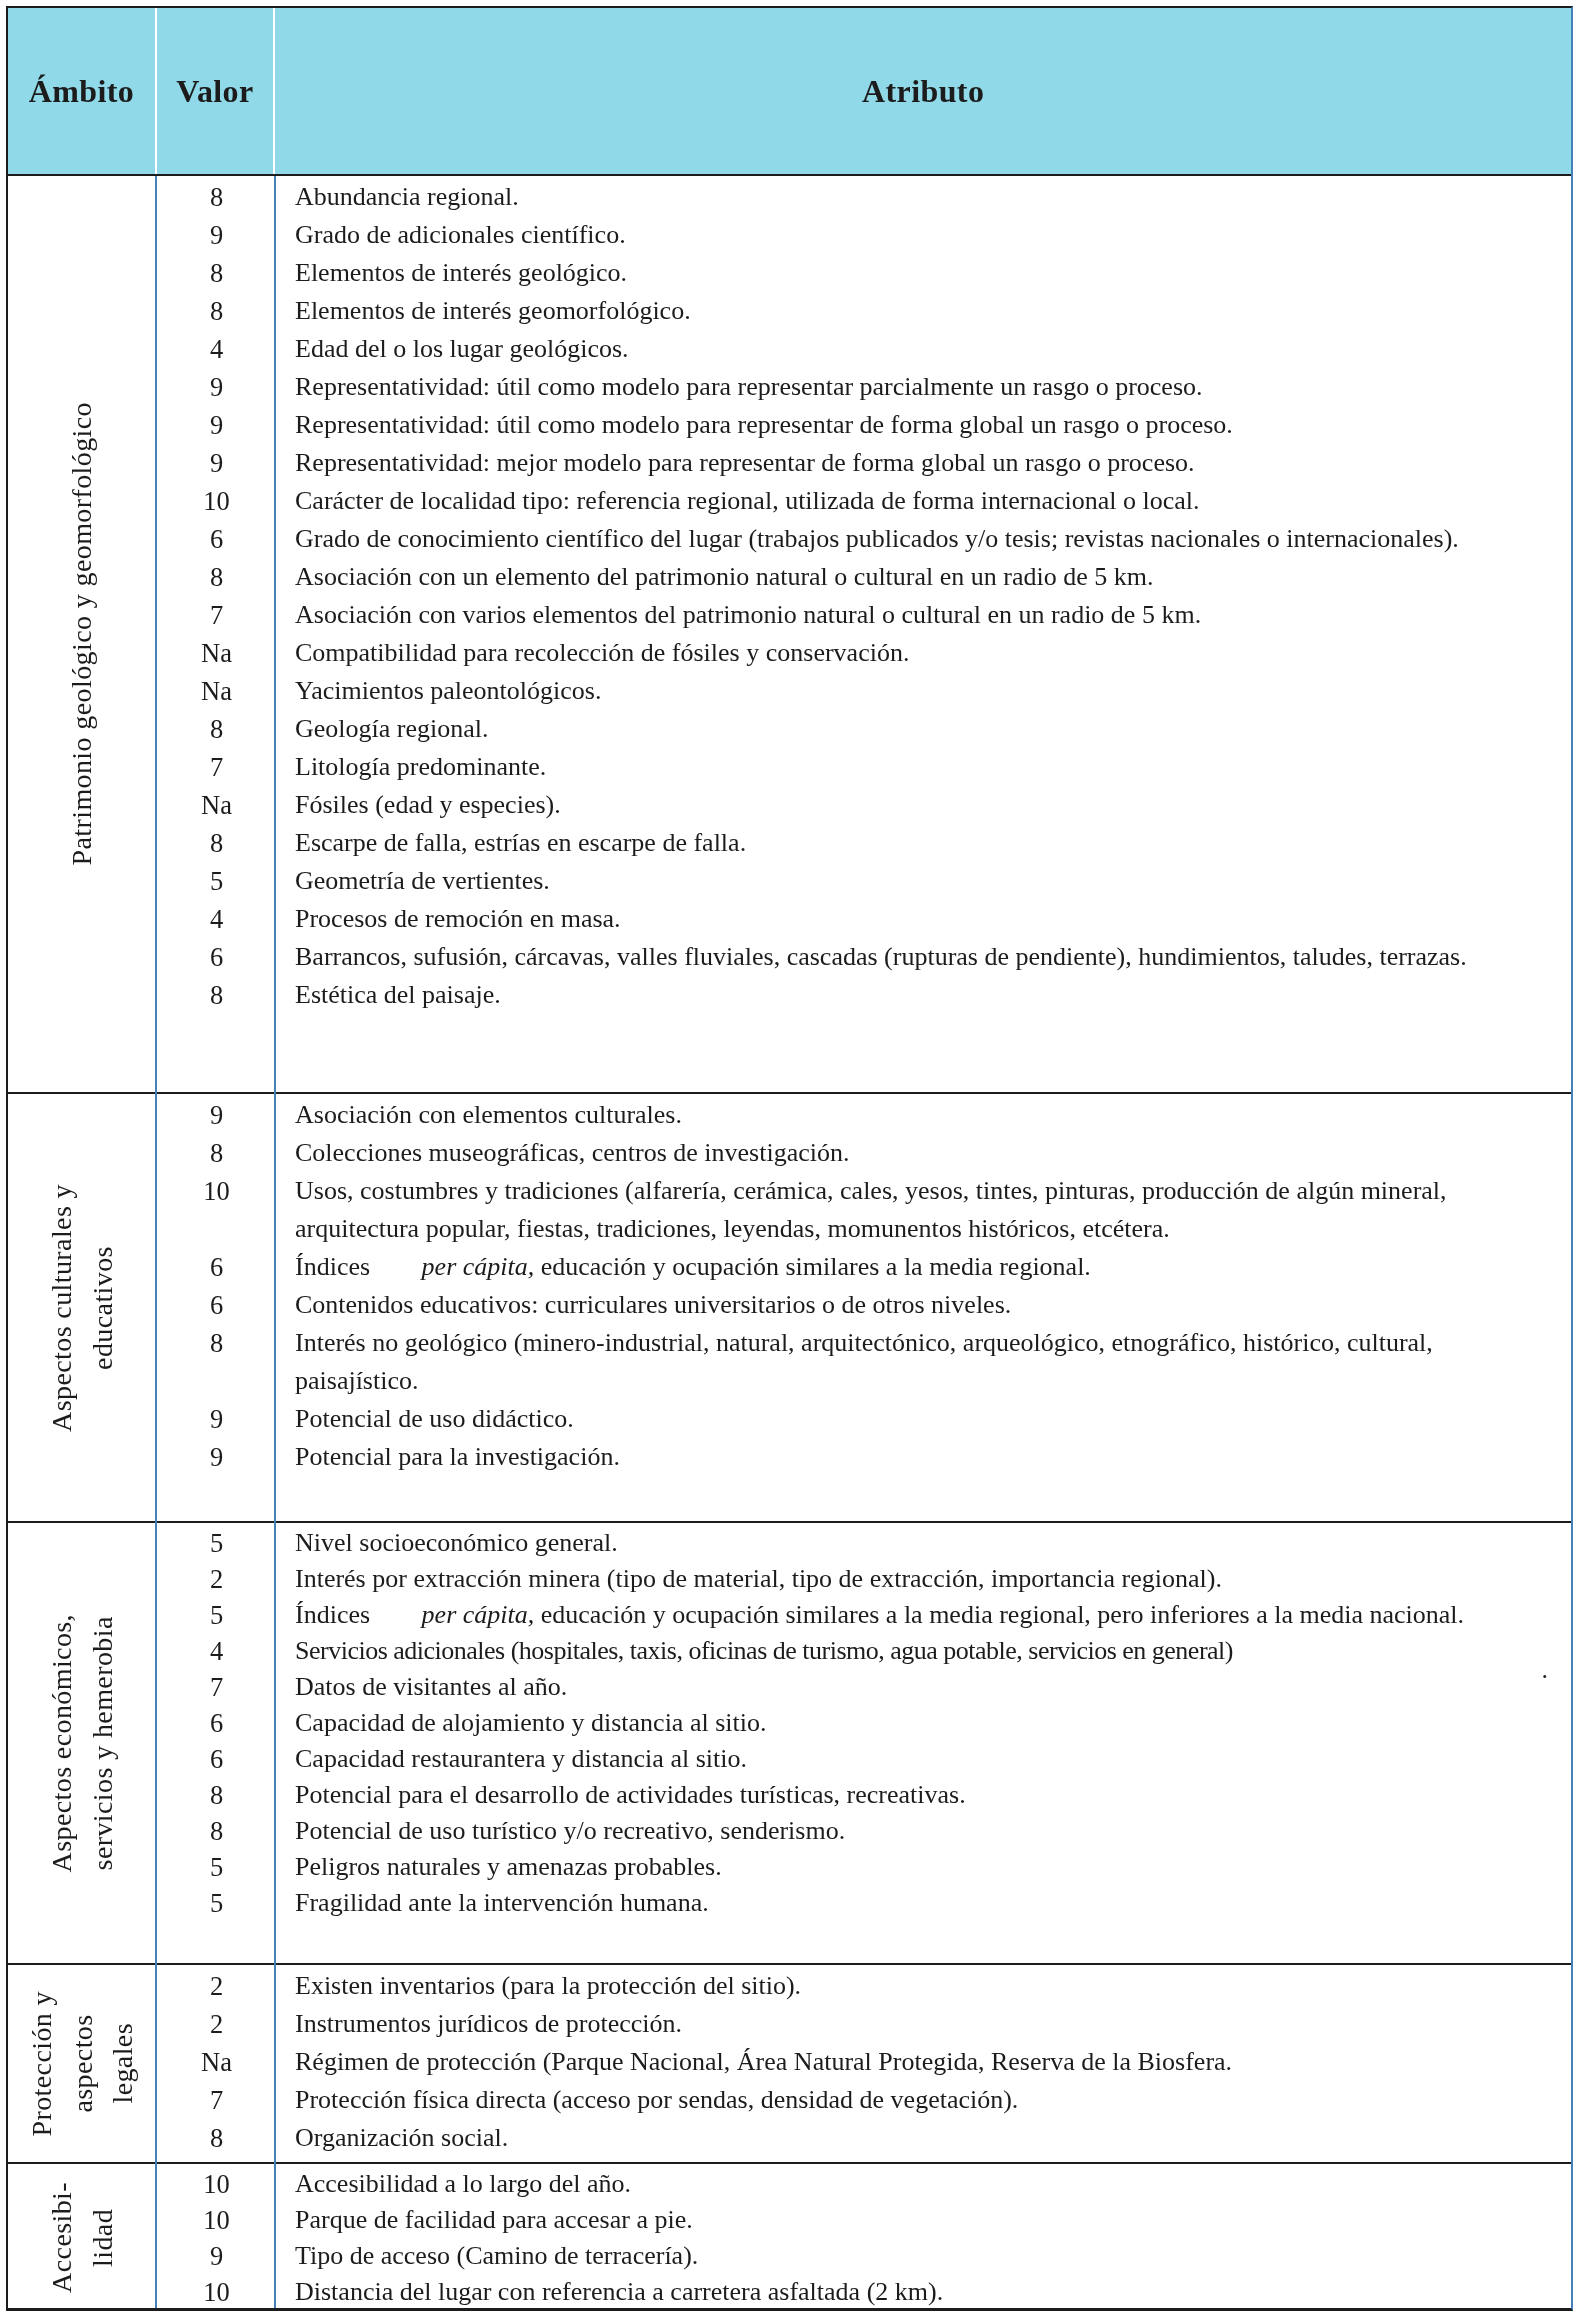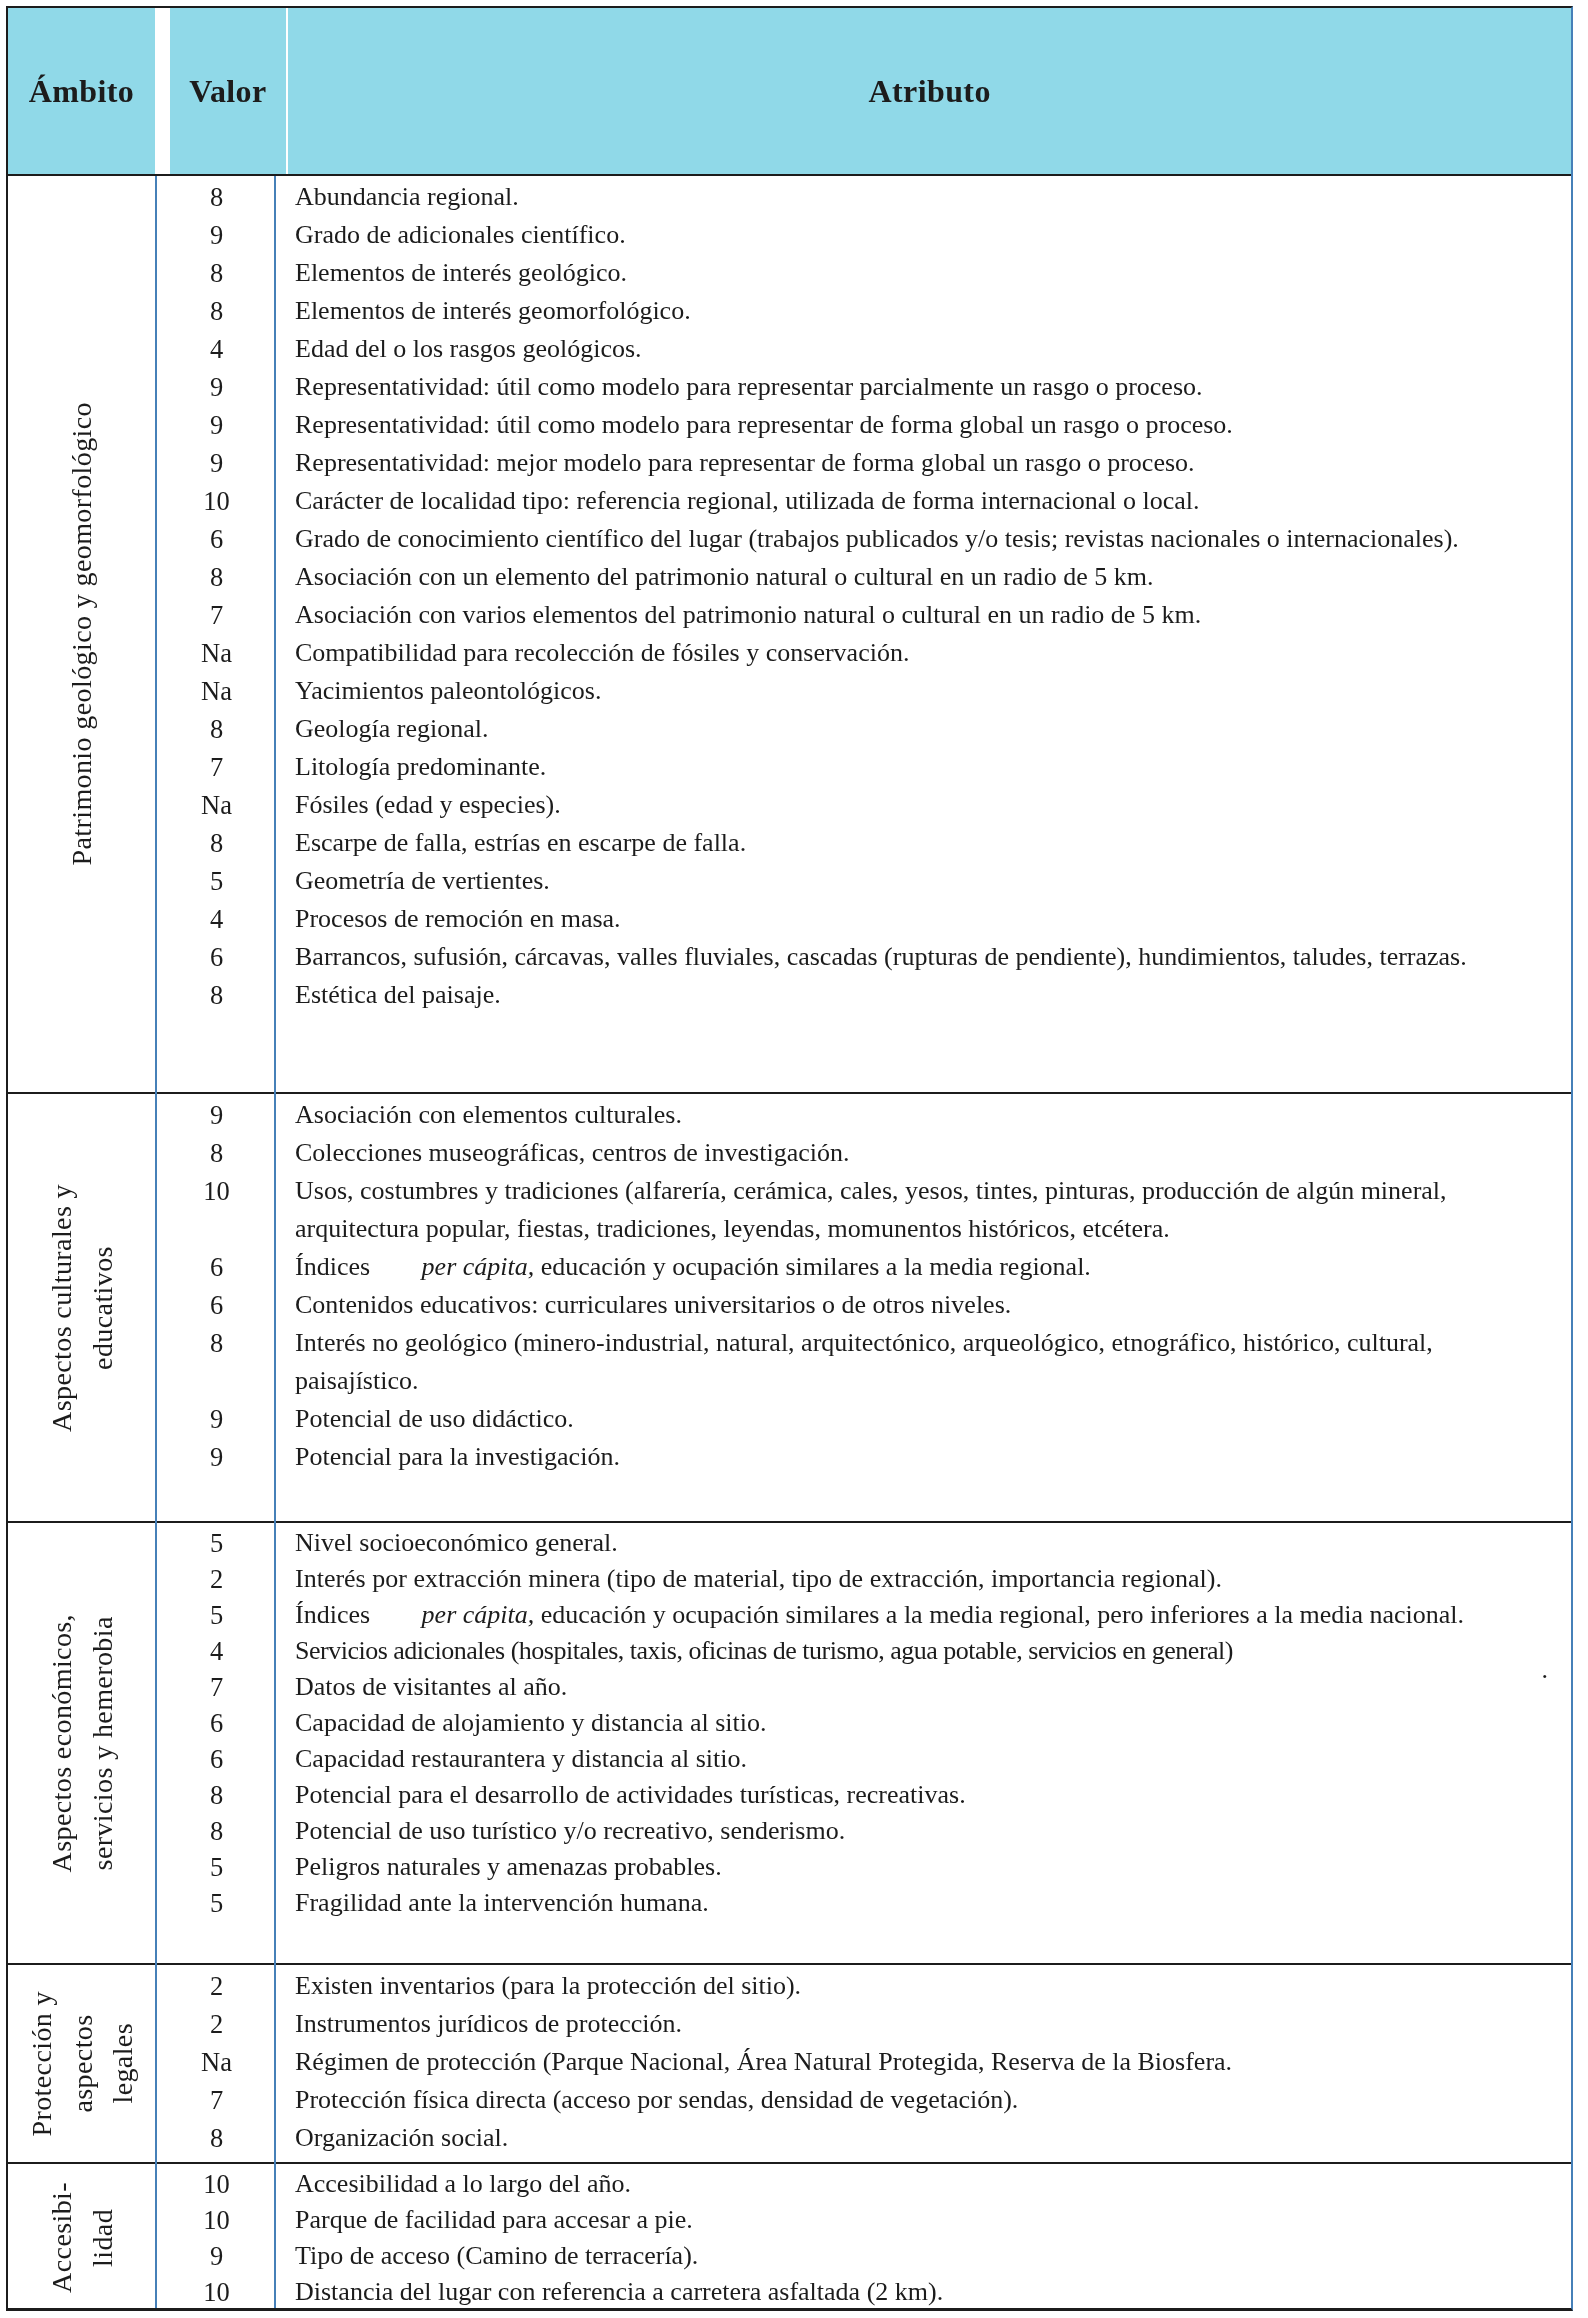--- a/index.html
+++ b/index.html
@@ -7,21 +7,21 @@
   .page{position:relative;width:1589px;height:2319px;background:#fff;overflow:hidden;
         font-family:"Liberation Serif","DejaVu Serif",serif;color:#1c1c1c;}
   .tbl{position:absolute;left:6px;top:6px;width:1567px;height:2305px;box-sizing:border-box;
        border-top:2.3px solid #1c1c1c;border-left:2.3px solid #1c1c1c;
        border-bottom:3.8px solid #1c1c1c;border-right:2.3px solid #4680b8;
        display:flex;flex-direction:column;overflow:hidden;background:#fff;}
   
   .thead{display:flex;height:166px;flex:none;border-bottom:2.3px solid #1c1c1c;background:#fff;}
   .th{background:#90d9e8;display:flex;align-items:center;justify-content:center;
       font-weight:bold;font-size:32px;letter-spacing:0.4px;}
-  .th-a{width:147px;margin-right:15px;}
+  .th-a{width:147px;margin-right:2px;}
   .th-b{width:116px;margin-right:2.3px;font-family:Liberation Serif, serif;}
   .th-c{flex:1;align-items:center;}
   
   .tbody{flex:1;display:flex;flex-direction:column;position:relative;}
   .vline{position:absolute;top:0;bottom:0;width:2.3px;background:#4680b8;z-index:2;}
   .vline1{left:147px;}
   .vline2{left:266px;}
   .section{display:flex;flex:none;border-bottom:2.3px solid #1c1c1c;}
   .s1{height:916px;} .s2{height:427px;} .s3{height:440px;} .s4{height:197px;}
   .s5{flex:1;border-bottom:none;}
@@ -73,21 +73,21 @@
             <div class="row">
               <div class="valor">8</div>
               <div class="attr">Elementos de interés geológico.</div>
             </div>
             <div class="row">
               <div class="valor">8</div>
               <div class="attr">Elementos de interés geomorfológico.</div>
             </div>
             <div class="row">
               <div class="valor">4</div>
-              <div class="attr">Edad del o los rasgos geológicos.</div>
+              <div class="attr">Edad del o los lugar geológicos.</div>
             </div>
             <div class="row">
               <div class="valor">9</div>
               <div class="attr">Representatividad: útil como modelo para representar parcialmente un rasgo o proceso.</div>
             </div>
             <div class="row">
               <div class="valor">9</div>
               <div class="attr">Representatividad: útil como modelo para representar de forma global un rasgo o proceso.</div>
             </div>
             <div class="row">

